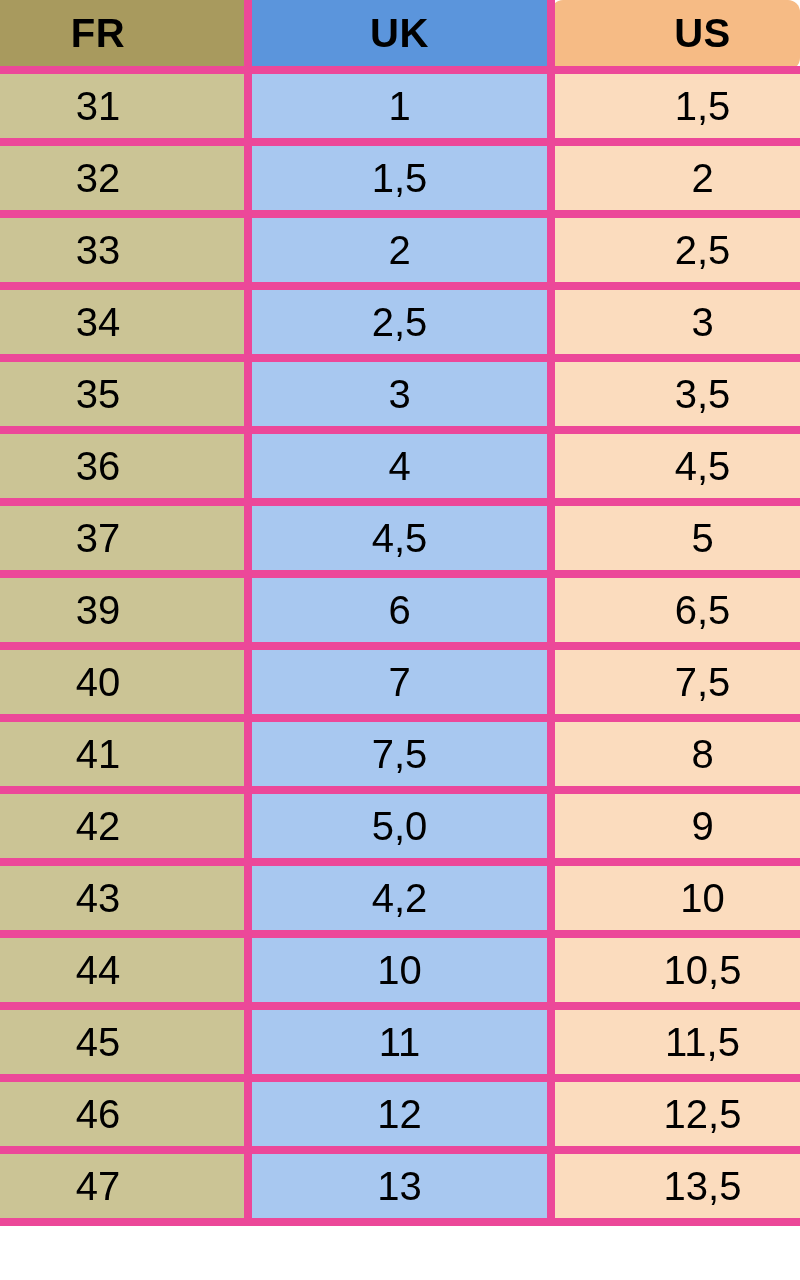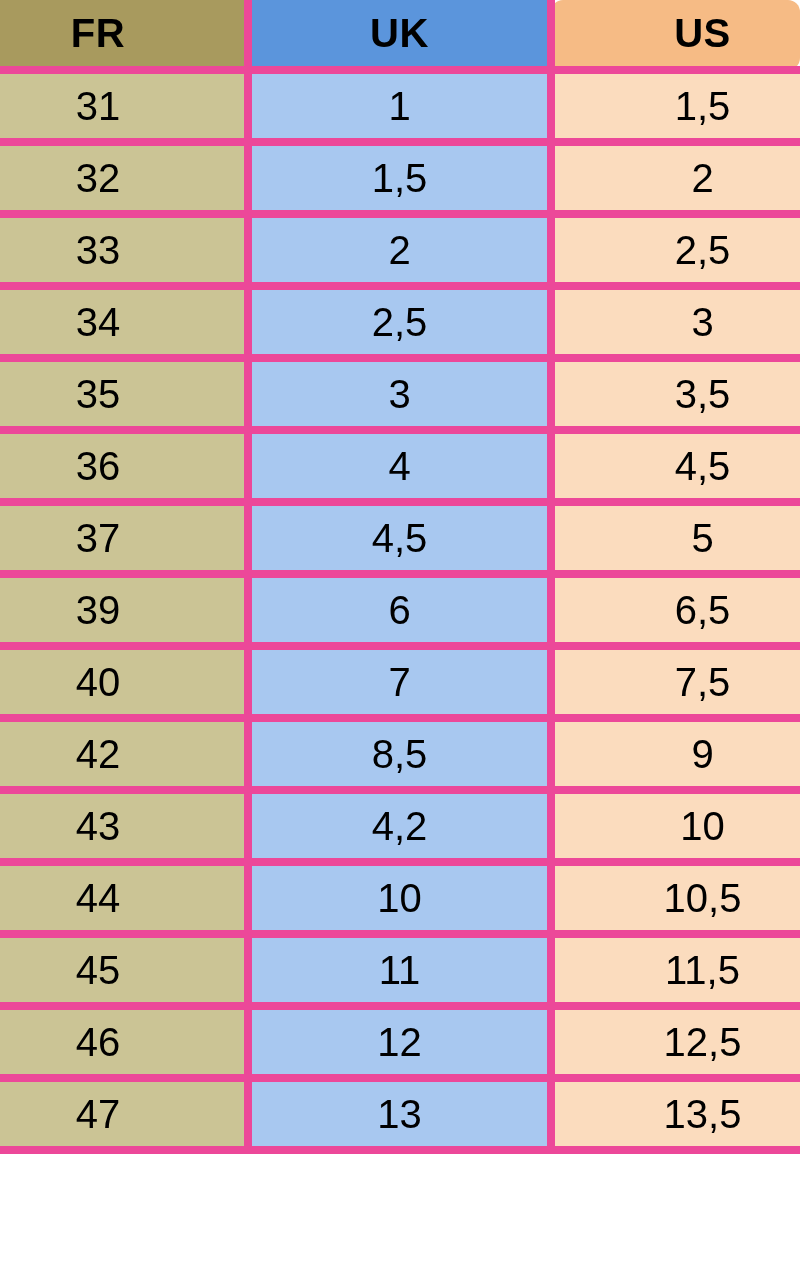--- a/index.html
+++ b/index.html
@@ -189,24 +189,35 @@
         </td>
         <td class="d-uk c2">
           <span class="cell-inner">7</span>
         </td>
         <td class="d-us c3">
           <span class="cell-inner">7,5</span>
         </td>
       </tr>
       <tr>
         <td class="d-fr c1">
+          <span class="cell-inner">41</span>
+        </td>
+        <td class="d-uk c2">
+          <span class="cell-inner">7,5</span>
+        </td>
+        <td class="d-us c3">
+          <span class="cell-inner">8</span>
+        </td>
+      </tr>
+      <tr>
+        <td class="d-fr c1">
           <span class="cell-inner">42</span>
         </td>
         <td class="d-uk c2">
-          <span class="cell-inner">8,5</span>
+          <span class="cell-inner">5,0</span>
         </td>
         <td class="d-us c3">
           <span class="cell-inner">9</span>
         </td>
       </tr>
       <tr>
         <td class="d-fr c1">
           <span class="cell-inner">43</span>
         </td>
         <td class="d-uk c2">

